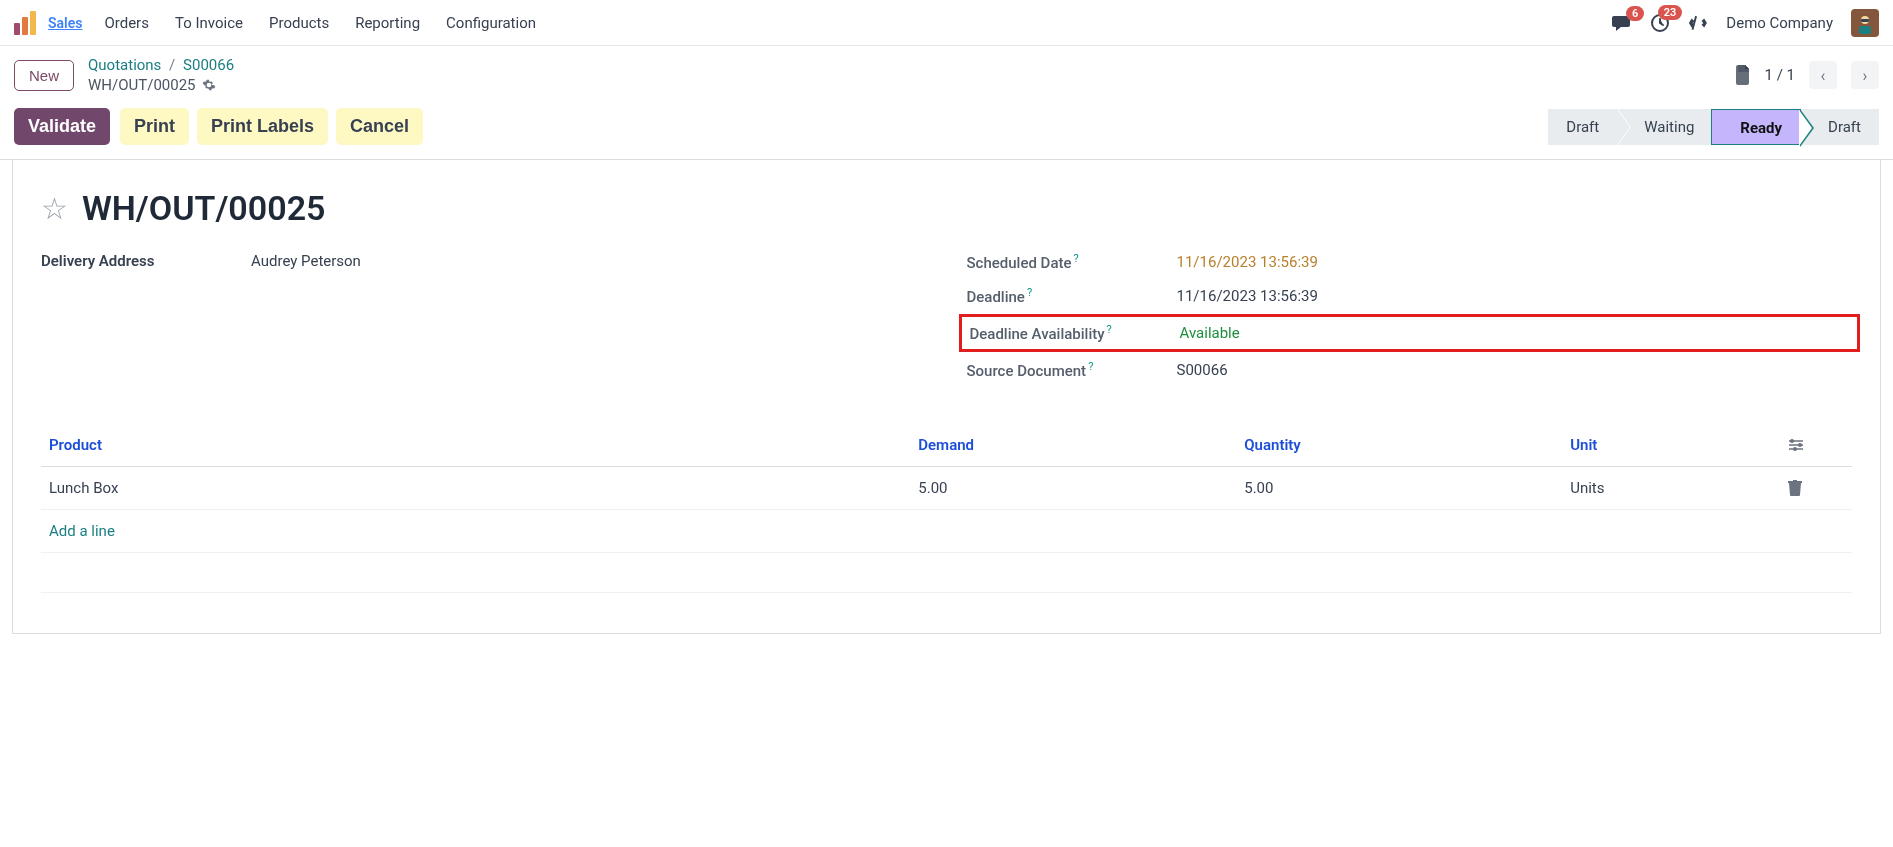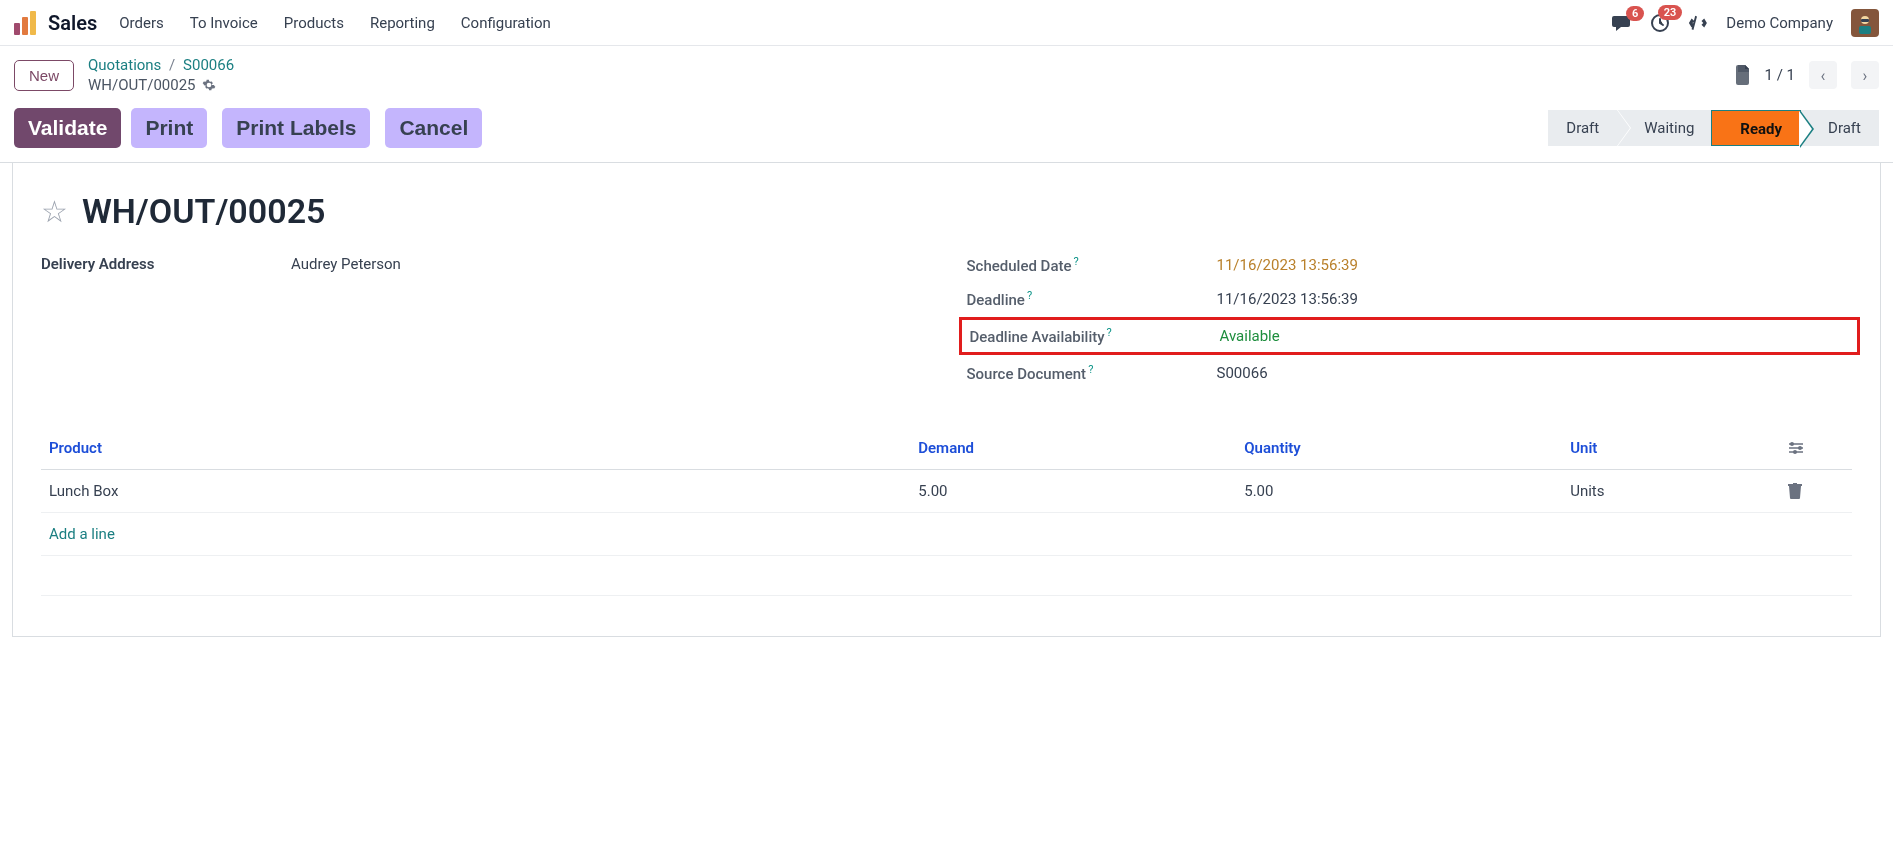--- a/index.html
+++ b/index.html
@@ -6,21 +6,21 @@
   body { font-family: -apple-system, BlinkMacSystemFont, "Segoe UI", Roboto, Helvetica, Arial, sans-serif; font-size: 14px; color: #374151; background: #fff; }
   a { text-decoration: none; }
   
   
   .topbar { display: flex; align-items: center; height: 46px; padding: 0 14px; border-bottom: 1px solid #e5e7eb; }
   .app-icon { width: 24px; height: 24px; margin-right: 10px; display: flex; align-items: flex-end; gap: 2px; }
   .app-icon span { display:inline-block; width:6px; border-radius:1px;}
   .app-icon .b1 { height:12px; background:#a04a6d;}
   .app-icon .b2 { height:18px; background:#e27a3f;}
   .app-icon .b3 { height:24px; background:#f0b94a;}
-  .app-title { font-size: 20px; font-weight: 600; color:#0f172a; margin-right: 22px; }
+  .app-title { font-size: 14px; font-weight: 600; color:#3b82f6; margin-right: 22px; text-decoration: underline; }
   .nav-items { display:flex; gap: 26px; }
   .nav-item { color:#374151; font-size:15px; cursor:pointer; }
   .topbar-right { margin-left:auto; display:flex; align-items:center; gap:18px; }
   .icon-btn { position:relative; cursor:pointer; color:#4b5563; }
   .badge { position:absolute; top:-8px; right:-12px; background:#d9534f; color:#fff; border-radius:10px; font-size:11px; padding:1px 6px; font-weight:600;}
   .company { font-size:15px; color:#374151;}
   .avatar { width:28px; height:28px; border-radius:4px; background:#84563c; display:flex; align-items:center; justify-content:center; color:#fff; font-size:12px;}
   
   
   .bc-row { display:flex; align-items:center; padding: 10px 14px 8px 14px; }
@@ -30,49 +30,49 @@
   .bc-link { color:#1b7f82; }
   .bc-sep { color:#7a8290; margin:0 4px;}
   .bc-line2 { font-size:15px; color:#4b5563; display:flex; align-items:center; gap:6px;}
   .gear { color:#6b7280; font-size:14px;}
   .bc-right { margin-left:auto; display:flex; align-items:center; gap:14px;}
   .pager { font-size:15px; color:#374151;}
   .pager-btn { width:28px; height:28px; background:#f3f4f6; border-radius:4px; display:inline-flex; align-items:center; justify-content:center; color:#6b7280; cursor:pointer; font-size:16px;}
   
   
   .action-bar { display:flex; align-items:center; padding: 6px 14px 14px 14px; border-bottom:1px solid #d9dde1;}
-  .btn { padding:8px 14px; border-radius:5px; font-size:21px; cursor:pointer; border:none;}
+  .btn { padding:8px 14px; border-radius:5px; font-size:18px; cursor:pointer; border:none;}
   .btn-primary { background:#71486c; color:#fff; font-weight:600; margin-right:10px;}
-  .btn-secondary { background:#c4b5fd; color:#374151; font-weight:600; margin-right:15px;}
+  .btn-secondary { background:#fef9c3; color:#374151; font-weight:600; margin-right:8px;}
   
   
   .status-track { margin-left:auto; display:flex;text-align:center; }
   .status-step { position:relative; height:36px; line-height:36px; padding:0 18px 0 28px; background:#e9ecef; color:#374151; font-size:15px; margin-left:-1px;}
   .status-step:first-child{ padding-left:18px;}
   .status-step::after { content:""; position:absolute; right:-13px; top:0; width:0; height:0; border-top:18px solid transparent; border-bottom:18px solid transparent; border-left:13px solid #e9ecef; z-index:2;}
   .status-step::before { content:""; position:absolute; right:-14px; top:-1px; width:0; height:0; border-top:19px solid transparent; border-bottom:19px solid transparent; border-left:14px solid #fff; z-index:1;}
-  .status-step.active { background:#f97316; border:1px solid #1b7f82; color:#111; font-weight:700; z-index:5;}
+  .status-step.active { background:#c4b5fd; border:1px solid #1b7f82; color:#111; font-weight:700; z-index:5;}
   .status-step.active::after{ border-left-color:#fff; right:-12px;}
   .status-step.active::before{ border-left-color:#1b7f82; right:-14px;}
   .status-step:last-child::after, .status-step:last-child::before { display:none; }
   
   
   .sheet-wrapper { padding: 0 12px; }
   .sheet { border:1px solid #d9dde1; border-top:none; background:#fff; padding: 28px 28px 0 28px; }
   .title-row { display:flex; align-items:center; gap:14px; margin-bottom:24px;}
   .star { font-size:30px; color:#9ca3af; cursor:pointer;}
   .doc-title { font-size:34px; font-weight:600; color:#1f2937;}
   
   .form-grid { display:flex; gap:40px; margin-bottom:30px;}
   .col { flex:1; }
   .field-row { display:flex; align-items:center; margin-bottom:14px; font-size:15px;gap:40px;}
   .field-label { width:170px; color:#374151; font-weight:600;}
   .field-label.light { font-weight:500; color:#555e6b;}
   .help-q { color:#0d9488; font-size:11px; vertical-align:super; margin-left:2px; font-weight:400;}
-  .field-val { color:#374151;margin-left:40px;}
+  .field-val { color:#374151;}
   .val-orange { color:#b9802b;}
   .val-green { color:#1e8e3e;}
   .highlight-box { border:3px solid #e11d1d; padding:6px 8px; margin:-6px -8px 8px -8px;}
   
   
   .tabs { display:flex; border-bottom:1px solid #d9dde1; }
   .tab { padding:10px 20px; font-size:15px; color:#374151; border:1px solid transparent; border-bottom:none; cursor:pointer; position:relative; top:1px;}
   .tab.active { border-color:#d9dde1; background:#fff; font-weight:500;}
   
   

